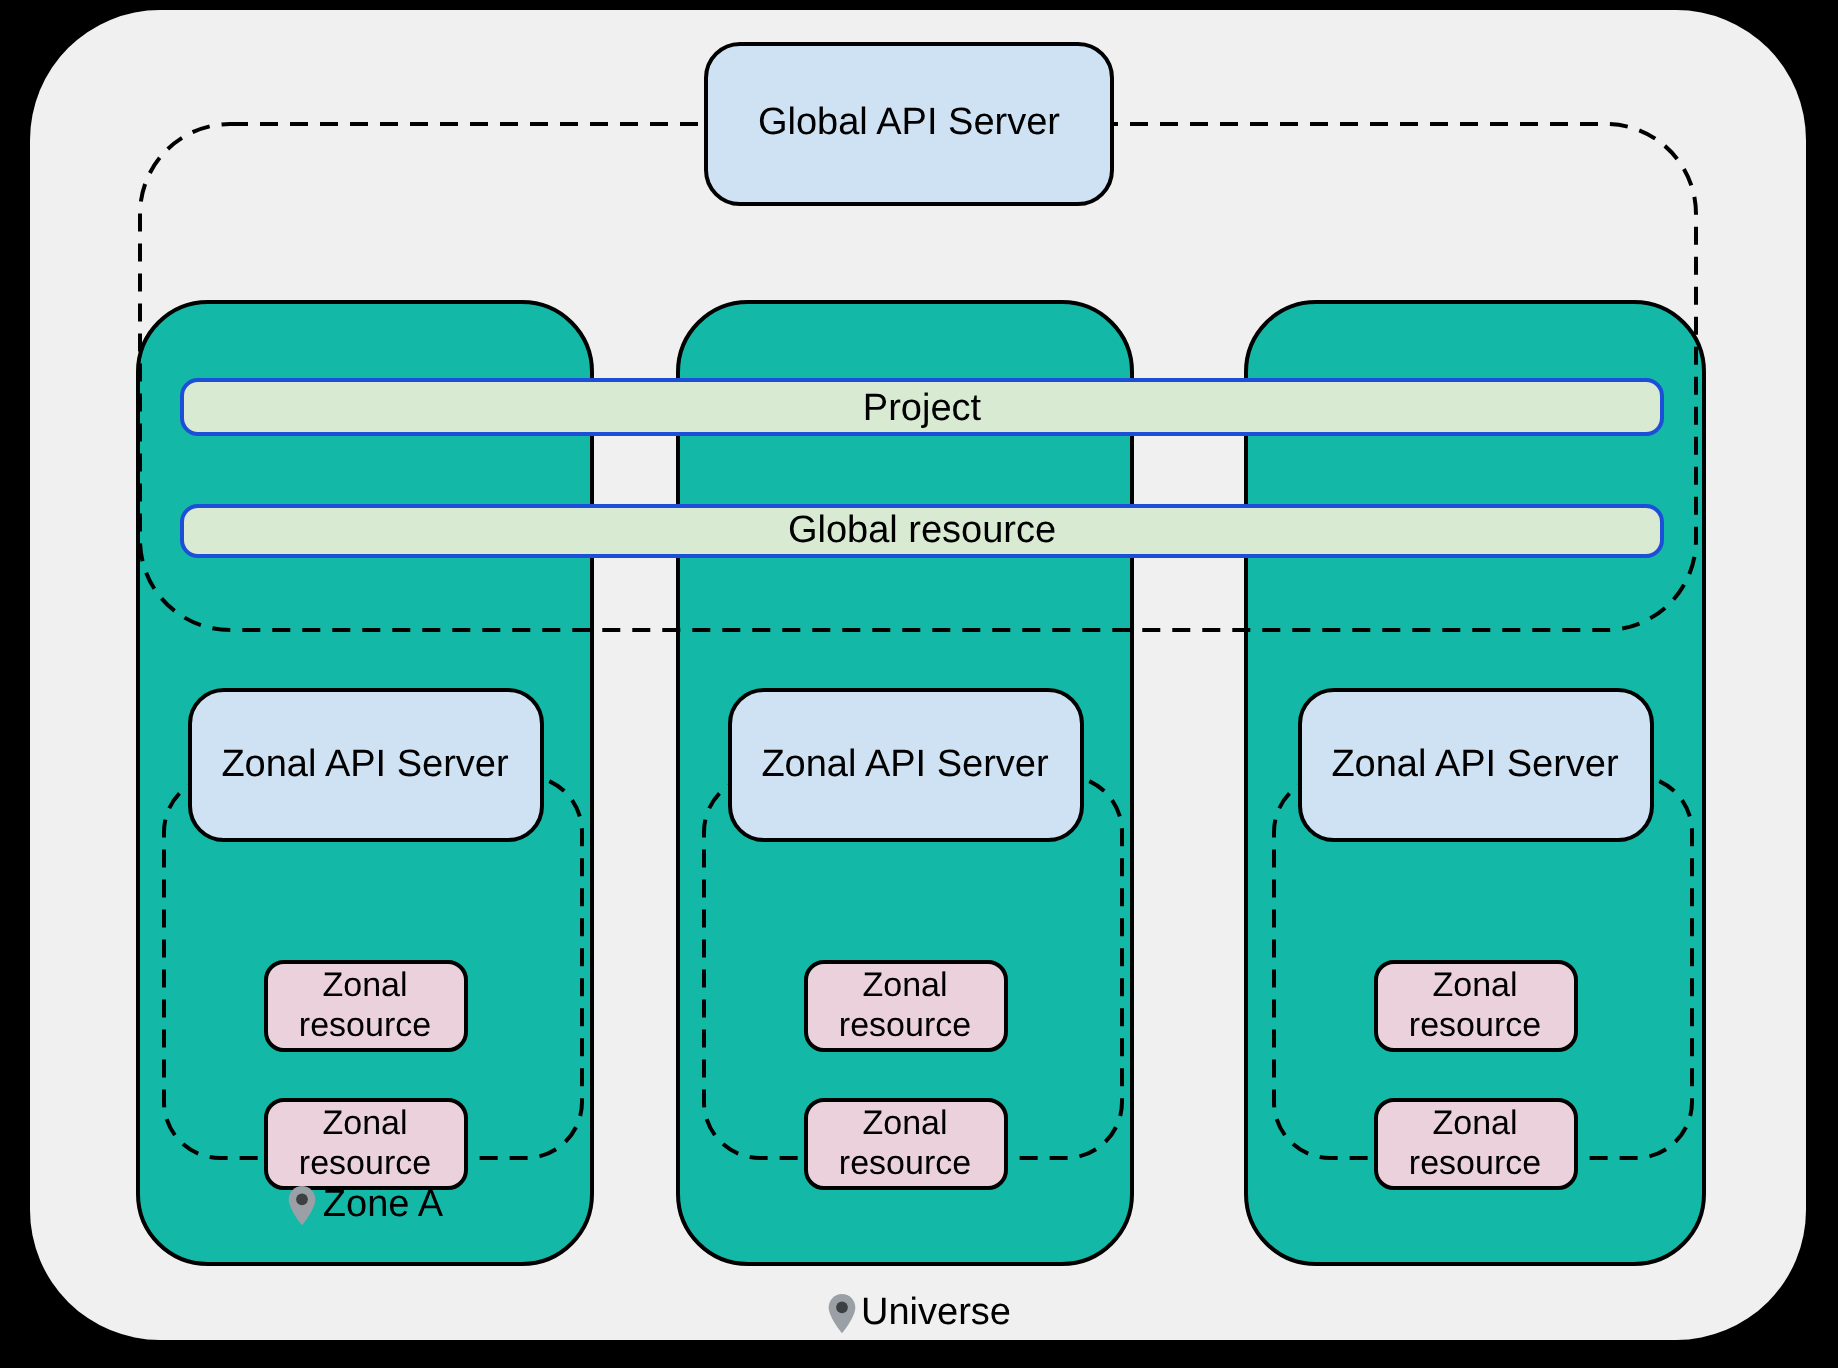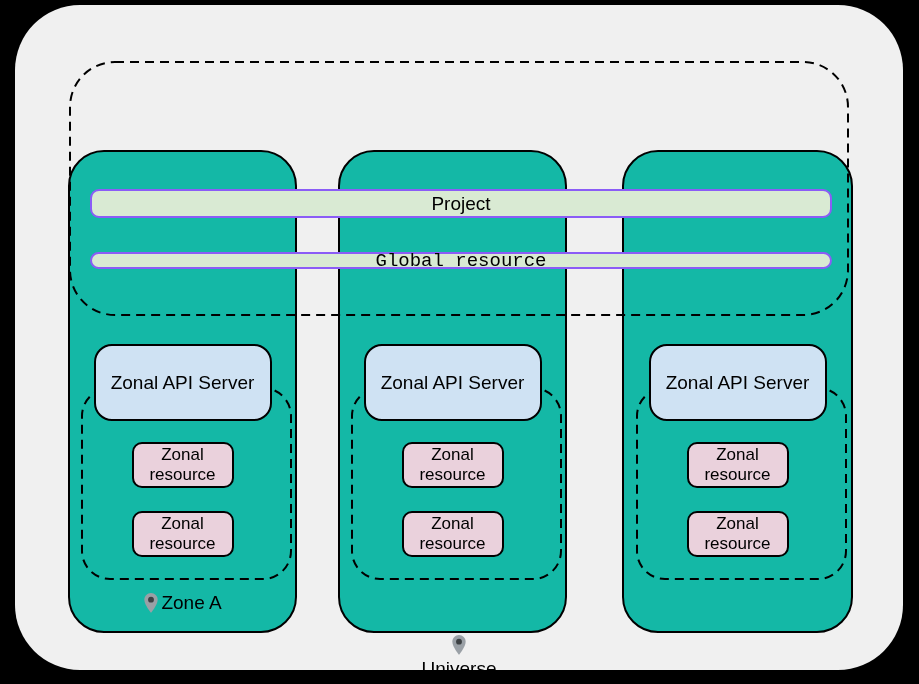--- a/index.html
+++ b/index.html
@@ -55,59 +55,60 @@
   .zonal-api {
     position: absolute;
     left: calc(50% - 89px); top: 192px;
     width: 178px; height: 77px;
     z-index: 2;
   }
 
   
   .green-bar {
     background: #d9ead3;
-    border: 2px solid #8b5cf6;
+    border: 2px solid #1d4ed8;
     border-radius: 9px;
     box-sizing: border-box;
-    display: flex; align-items: center; justify-content: center;
+    display: flex; align-items: flex-end; justify-content: center;
     font-size: 19px;
   }
   .bar-project { left: 90px; top: 189px; width: 742px; height: 29px; }
-  .bar-global-resource { left: 90px; top: 252px; width: 742px; height: 17px; font-family: Liberation Mono, monospace; }
+  .bar-global-resource { left: 90px; top: 252px; width: 742px; height: 27px; }
 
   
   .resource-box {
     position: absolute;
     left: calc(50% - 51px);
     width: 102px; height: 46px;
     background: #ead1dc;
     border: 2px solid #000000;
     border-radius: 10px;
     box-sizing: border-box;
     display: flex; align-items: center; justify-content: center;
     text-align: center;
     font-size: 17px;
     line-height: 20px;
     z-index: 2;
+    margin-top: 38px;
   }
   .resource-1 { top: 290px; }
   .resource-2 { top: 359px; }
 
   
   .pin-label {
     position: absolute;
     left: 0; width: 100%;
     height: 26px;
     display: flex; align-items: center; justify-content: center;
     gap: 2px;
     font-size: 19px;
     z-index: 2;
   }
   .zone-label { top: 438px; }
-  .universe-label { left: 15px; top: 644px; width: 888px; height: 26px; flex-direction: column; }
+  .universe-label { left: 15px; top: 644px; width: 888px; height: 26px; }
   .pin-icon { width: 16px; height: 22px; flex: 0 0 auto; }
 </style>
 </head>
 <body>
 
 <div id="canvas">
 
   <div class="abs stage"></div>
 
   <div class="abs zone zone-a">
@@ -166,20 +167,23 @@
     <rect x="70" y="62" width="778" height="253" rx="45" fill="none" stroke="#000000" stroke-width="2" stroke-dasharray="9 6"></rect>
   </svg>
 
   <div class="abs green-bar bar-project">
     <span>Project</span>
   </div>
   <div class="abs green-bar bar-global-resource">
     <span>Global resource</span>
   </div>
 
+  <div class="abs api-box global-api">
+    <span>Global API Server</span>
+  </div>
 
   <div class="pin-label universe-label">
     <svg class="pin-icon" viewBox="0 0 24 32">
       <path d="M12 1C6.5 1 2 5.5 2 11c0 7.6 10 19.5 10 19.5S22 18.6 22 11C22 5.5 17.5 1 12 1z" fill="#9aa0a6"></path>
       <circle cx="12" cy="11" r="4.4" fill="#3c4043"></circle>
     </svg>
     <span>Universe</span>
   </div>
 
 </div>

